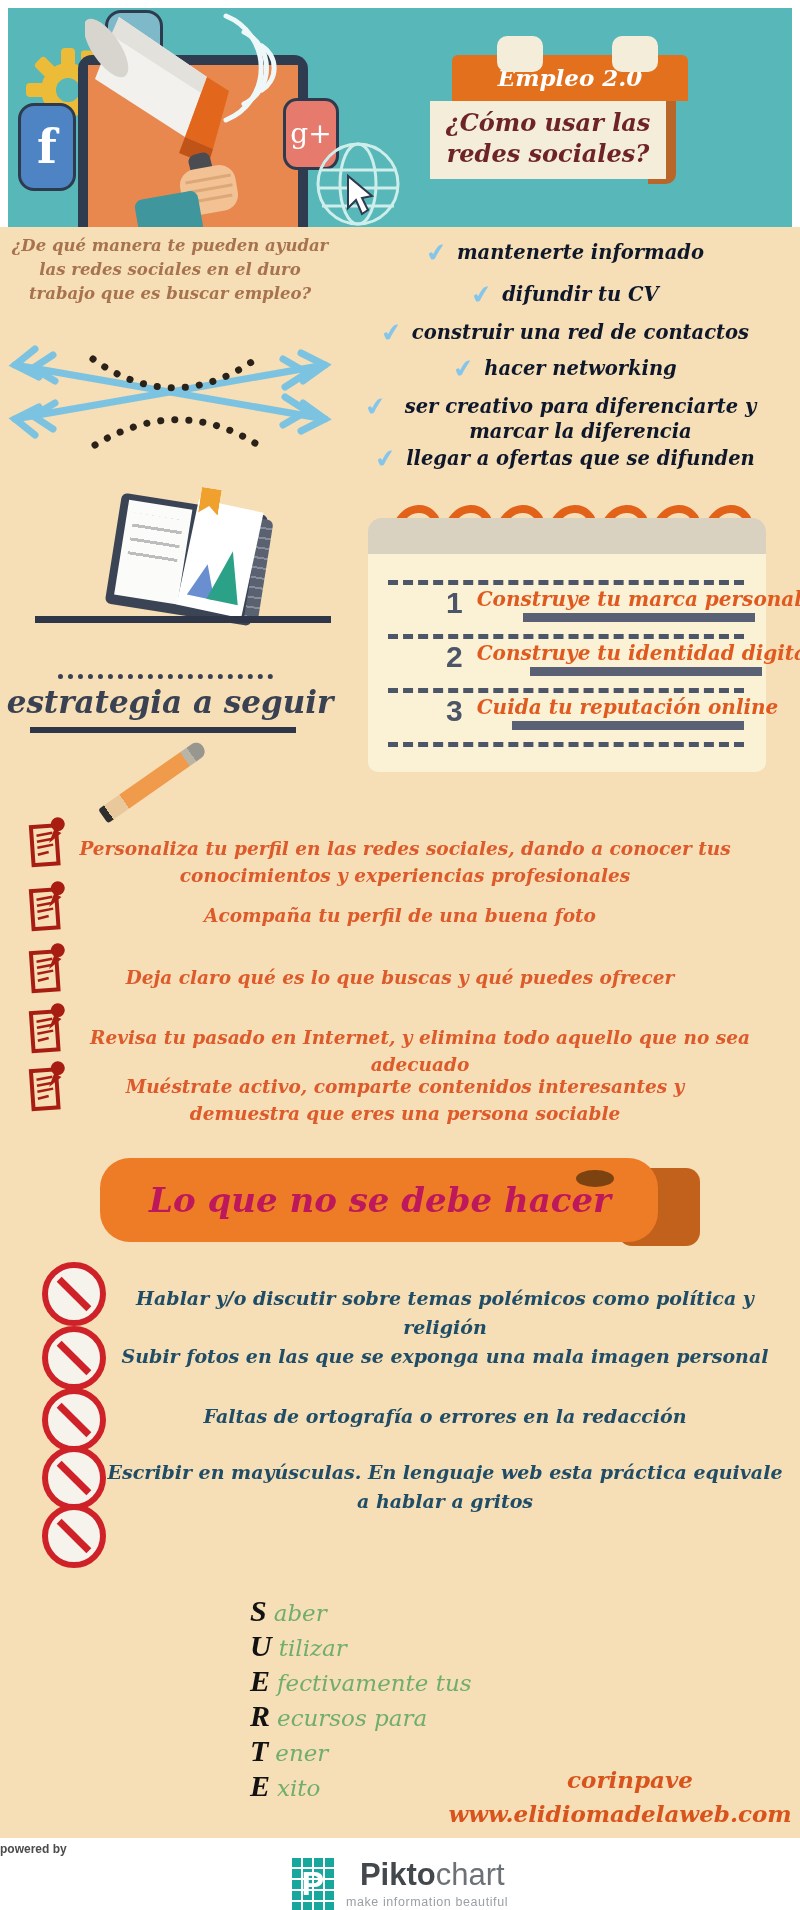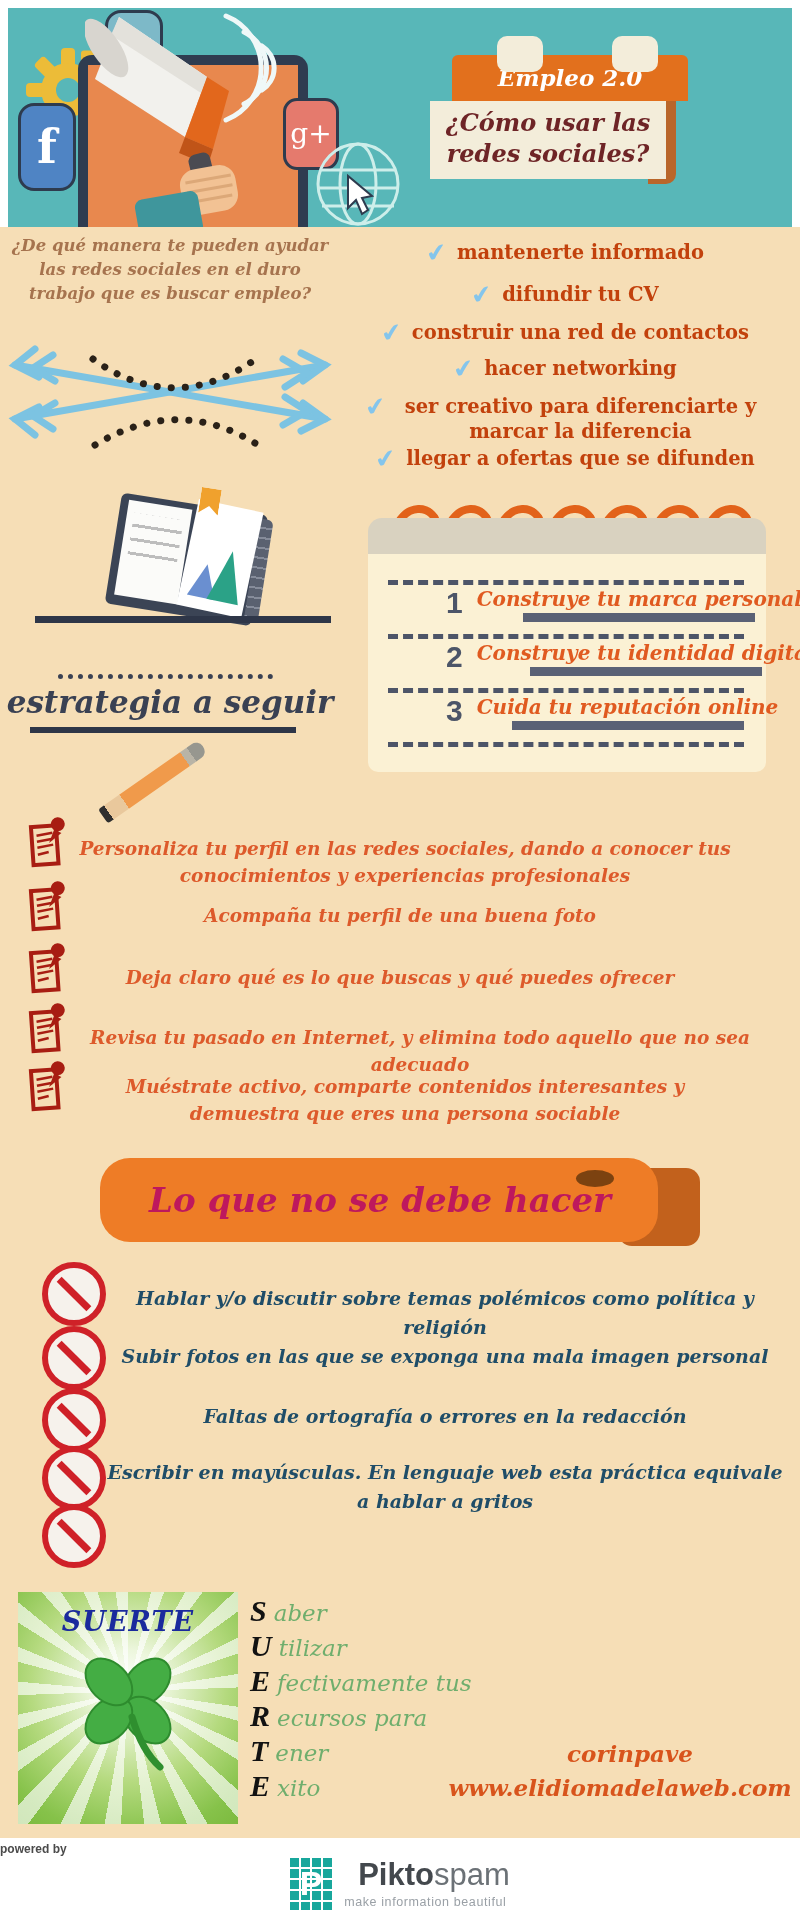--- a/index.html
+++ b/index.html
@@ -17,21 +17,21 @@
   .cal-bar{background:#e2701d;border-radius:6px 6px 0 0;color:#fff;font-weight:bold;font-style:italic;
            font-size:23px;text-align:center;line-height:46px;}
   .cal-body{background:#f3edda;color:#6e2426;font-weight:bold;font-style:italic;font-size:24px;
             line-height:1.3;text-align:center;padding-top:6px;}
   .cal-fold{background:#b9662a;border-radius:0 10px 10px 0;}
   
   .q-brown{color:#a6734e;font-weight:bold;font-style:italic;font-size:16.5px;line-height:1.45;text-align:center;}
   .bl-row{display:flex;justify-content:center;align-items:flex-start;gap:10px;}
   .check{font-family:"DejaVu Sans",sans-serif;color:#84c5ec;font-size:25px;font-weight:bold;line-height:1;
          transform:rotate(-8deg);}
-  .bl-label{color:#c2410c;font-weight:bold;font-size:19.5px;line-height:1.3;text-align:center;}
+  .bl-label{color:#0f172a;font-weight:bold;font-style:italic;font-size:19.5px;line-height:1.3;text-align:center;}
   
   .navy{color:#3a4153;}
   .s-q{font-size:16px;font-weight:bold;font-style:italic;text-align:center;}
   .s-title{font-size:31px;font-weight:bold;font-style:italic;text-align:center;}
   .s-dots{border-top:5px dotted #3a4153;}
   .s-line{background:#2e3648;}
   .coil{position:absolute;width:34px;height:30px;border:8px solid #e2621a;border-radius:50%;
         border-bottom-color:transparent;transform:rotate(-45deg);}
   .pad-band{background:#d9d2c0;border-radius:14px 14px 0 0;}
   .pad-body{background:#fbf1d4;border-radius:0 0 10px 10px;}
@@ -56,21 +56,21 @@
   .dont-text{color:#1f4d68;font-weight:bold;font-style:italic;font-size:19px;line-height:1.5;text-align:center;}
   
   .burst{background:radial-gradient(circle at 50% 40%,#ffffff 0%,#ecf6dc 20%,#b5da7f 55%,#86c24a 85%,#7cba3f 100%);overflow:hidden;}
   .burst::before{content:"";position:absolute;inset:-40%;
                  background:repeating-conic-gradient(from 3deg at 50% 46%,rgba(255,255,255,0) 0 10deg,rgba(255,255,255,0.65) 10deg 17deg);}
   .suerte{position:relative;z-index:2;color:#1a2a9d;font-size:27px;font-weight:bold;font-style:italic;
           text-align:center;letter-spacing:1px;}
   .acr-row{display:flex;align-items:baseline;gap:7px;height:35px;}
   .acr-letter{font-family:"Liberation Serif",serif;font-style:italic;font-weight:bold;font-size:30px;color:#121212;line-height:1;}
   .acr-word{color:#6fae6d;font-style:italic;font-size:23px;}
-  .credit{color:#d8541c;font-weight:bold;font-style:italic;font-size:23px;text-align:center;}
+  .credit{color:#d8541c;font-weight:bold;font-style:italic;font-size:23px;text-align:center;margin-top:26px;}
   
   .pb{font-family:"Liberation Sans","DejaVu Sans",sans-serif;font-weight:bold;font-size:12px;color:#4b4b4b;}
   .pk-row{display:flex;justify-content:center;align-items:flex-start;gap:12px;}
   .pk-icon{width:42px;height:53px;position:relative;
            background:repeating-linear-gradient(0deg,transparent 0 9px,#fff 9px 11px),
                       repeating-linear-gradient(90deg,#18a79c 0 9px,#fff 9px 11px);}
   .pk-p{position:absolute;left:50%;top:50%;transform:translate(-50%,-54%);color:#fff;
         font-family:"Liberation Sans",sans-serif;font-weight:bold;font-size:34px;}
   .pk-word{font-family:"Liberation Sans","DejaVu Sans",sans-serif;font-size:31px;color:#43484d;line-height:1.1;}
   .pk-bold{font-weight:bold;margin-left:14px;}
@@ -368,32 +368,20 @@
   <div class="abs dont-text" style="left:105px;top:1342px;width:680px">Subir fotos en las que se exponga una mala imagen personal</div>
 
   <div class="abs no-icon" style="left:42px;top:1388px"></div>
   <div class="abs dont-text" style="left:105px;top:1402px;width:680px">Faltas de ortografía o errores en la redacción</div>
 
   <div class="abs no-icon" style="left:42px;top:1446px"></div>
   <div class="abs dont-text" style="left:105px;top:1458px;width:680px">Escribir en mayúsculas. En lenguaje web esta práctica equivale a hablar a gritos</div>
 
   <div class="abs no-icon" style="left:42px;top:1504px"></div>
 
-  <div class="abs burst" style="left:18px;top:1592px;width:220px;height:232px">
-    <div class="suerte" style="margin-top:14px">SUERTE</div>
-    <svg style="position:relative;z-index:2;display:block;margin:2px auto 0" width="140" height="150" viewBox="0 0 140 150">
-      <g transform="translate(70,62)" fill="#44ad44" stroke="#2e8c2e" stroke-width="2">
-        <ellipse rx="19" ry="27" cy="-27" transform="rotate(45)"></ellipse>
-        <ellipse rx="19" ry="27" cy="-27" transform="rotate(135)"></ellipse>
-        <ellipse rx="19" ry="27" cy="-27" transform="rotate(225)"></ellipse>
-        <ellipse rx="19" ry="27" cy="-27" transform="rotate(315)"></ellipse>
-      </g>
-      <path d="M74 78 Q84 112 102 128" stroke="#2f8f2f" stroke-width="7" fill="none" stroke-linecap="round"></path>
-    </svg>
-  </div>
 
   <div class="abs" style="left:250px;top:1596px">
     <div class="acr-row">
       <span class="acr-letter">S</span>
       <span class="acr-word">aber</span>
     </div>
     <div class="acr-row">
       <span class="acr-letter">U</span>
       <span class="acr-word">tilizar</span>
     </div>
@@ -418,19 +406,19 @@
   <div class="abs credit" style="left:470px;top:1740px;width:320px">corinpave</div>
   <div class="abs credit" style="left:440px;top:1774px;width:360px">www.elidiomadelaweb.com</div>
 
   <div class="abs pb" style="left:0;top:1842px;width:800px">powered by</div>
   <div class="abs pk-row" style="left:0;top:1858px;width:800px">
     <div class="pk-icon">
       <span class="pk-p">P</span>
     </div>
     <div>
       <div class="pk-word">
-        <span class="pk-bold">Pikto</span><span class="pk-light">spam</span>
+        <span class="pk-bold">Pikto</span><span class="pk-light">chart</span>
       </div>
       <div class="pk-tag">make information beautiful</div>
     </div>
   </div>
 
 </div>
 
 </body></html>

